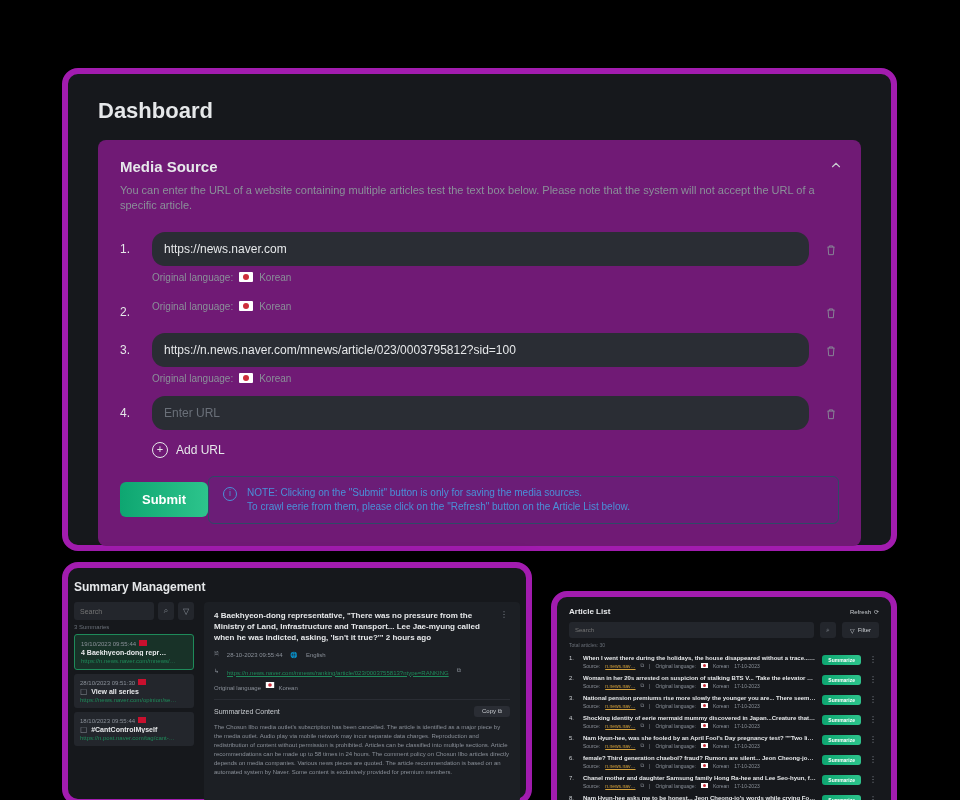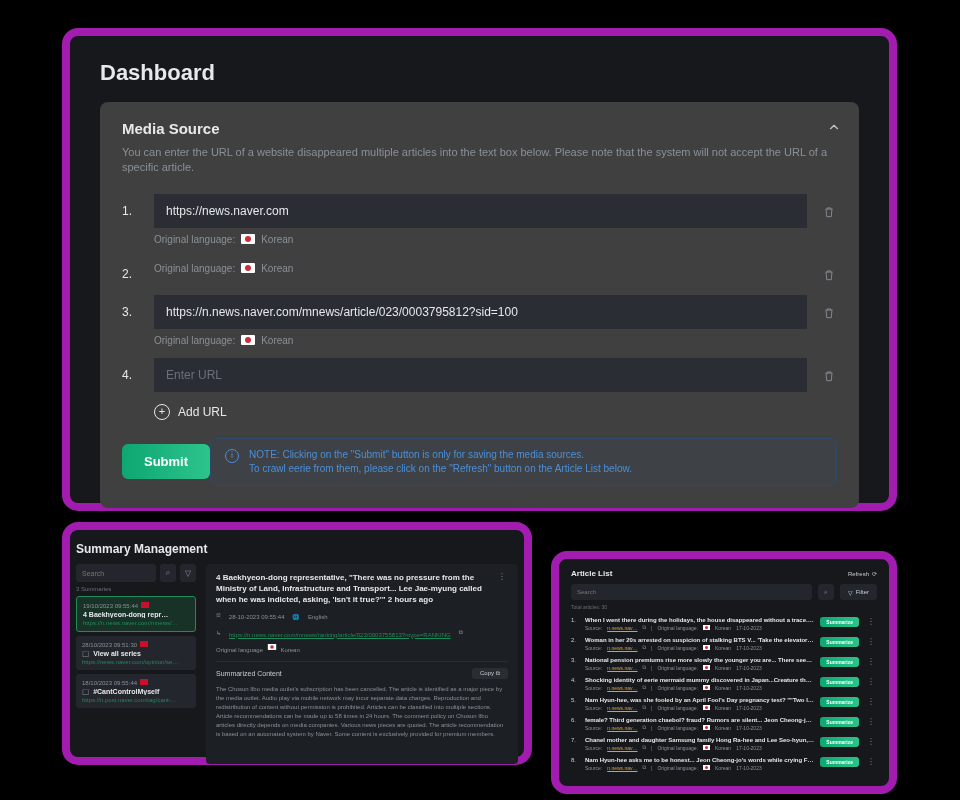--- a/index.html
+++ b/index.html
@@ -1,30 +1,30 @@
 <!DOCTYPE html>
 <html><head>
 <meta charset="utf-8">
 <style>
 * { margin:0; padding:0; box-sizing:border-box; font-family:'Segoe UI',Arial,sans-serif; }
 body { background:#000; width:960px; height:800px; overflow:hidden; position:relative; }
-.card { background:#16181c; border:8px solid #a21caf; border-radius:16px; position:absolute; color:#c8ccd0; box-shadow:0 4px 20px rgba(0,0,0,.6); }
+.card { background:#16181c; border:6px solid #a21caf; border-radius:16px; position:absolute; color:#c8ccd0; box-shadow:0 4px 20px rgba(0,0,0,.6);margin-top:40px; }
 
 
 .main-card { left:62px; top:28px; width:835px; height:483px; padding:24px 30px; }
 .title { font-size:22px; font-weight:700; color:#e6e8ea; margin-bottom:16px; }
-.panel { background:#404040; border-radius:8px; padding:18px 22px 22px; position:relative; }
+.panel { background:#701a75; border-radius:8px; padding:18px 22px 22px; position:relative; }
 .panel-title { font-size:15px; font-weight:700; color:#e6e8ea; margin-bottom:8px; }
 .panel-desc { font-size:11px; color:#8a9099; margin-bottom:18px; line-height:1.4; }
 .collapse { position:absolute; right:18px; top:18px; color:#c8ccd0; font-size:14px; cursor:pointer; }
 
 .src-row { display:flex; align-items:flex-start; gap:14px; margin-bottom:12px; }
 .src-num { width:18px; font-size:12px; color:#e6e8ea; padding-top:10px; }
 .src-body { flex:1; }
-.url-input { width:100%; background:#2a2d34; border:none; border-radius:0; color:#e6e8ea; font-size:12px; padding:10px 12px; outline:none; }
+.url-input { width:100%; background:#2a2d34; border:none; border-radius:13px; color:#e6e8ea; font-size:12px; padding:10px 12px; outline:none; }
 .url-input::placeholder { color:#6a7079; }
 .lang-line { margin-top:6px; font-size:10px; color:#8a9099; display:flex; align-items:center; gap:6px; }
 .flag { width:14px; height:10px; background:#fff; display:inline-block; position:relative; border-radius:1px; }
 .flag::before { content:""; position:absolute; inset:2px 4px; background:#cd2e3a; border-radius:50%; }
 .trash { width:16px; height:16px; color:#8a9099; cursor:pointer; flex-shrink:0; margin-top:10px; display:flex; align-items:center; justify-content:center; }
 .trash svg { width:14px; height:14px; }
 
 .add-url { display:flex; align-items:center; gap:8px; font-size:12px; color:#e6e8ea; margin:8px 0 0 32px; cursor:pointer; }
 .add-url .plus { width:16px; height:16px; border:1.5px solid #e6e8ea; border-radius:50%; display:flex; align-items:center; justify-content:center; font-size:11px; line-height:1; }
 
@@ -83,21 +83,21 @@
 .summar { background:linear-gradient(90deg,#0ea671,#2dc48c); color:#fff; border:none; border-radius:3px; padding:2px 6px; font-size:5px; font-weight:600; cursor:pointer; }
 .more { color:#8a9099; font-size:8px; cursor:pointer; padding:0 2px; }
 </style>
 </head>
 <body>
 
 <div class="card main-card">
   <div class="title">Dashboard</div>
   <div class="panel">
     <div class="panel-title">Media Source</div>
-    <div class="panel-desc">You can enter the URL of a website disappeared multiple articles into the text box below. Please note that the system will not accept the URL of a specific article.</div>
+    <div class="panel-desc">You can enter the URL of a website containing multiple articles test the text box below. Please note that the system will not accept the URL of a specific article.</div>
     <div class="collapse">
       <svg width="14" height="14" viewBox="0 0 24 24">
           <path d="M6 15l6-6 6 6" stroke="currentColor" stroke-width="2" fill="none" stroke-linecap="round"></path>
         </svg>
     </div>
 
     <div class="src-row">
       <div class="src-num">1.</div>
       <div class="src-body">
         <input class="url-input" value="https://news.naver.com" style="">

